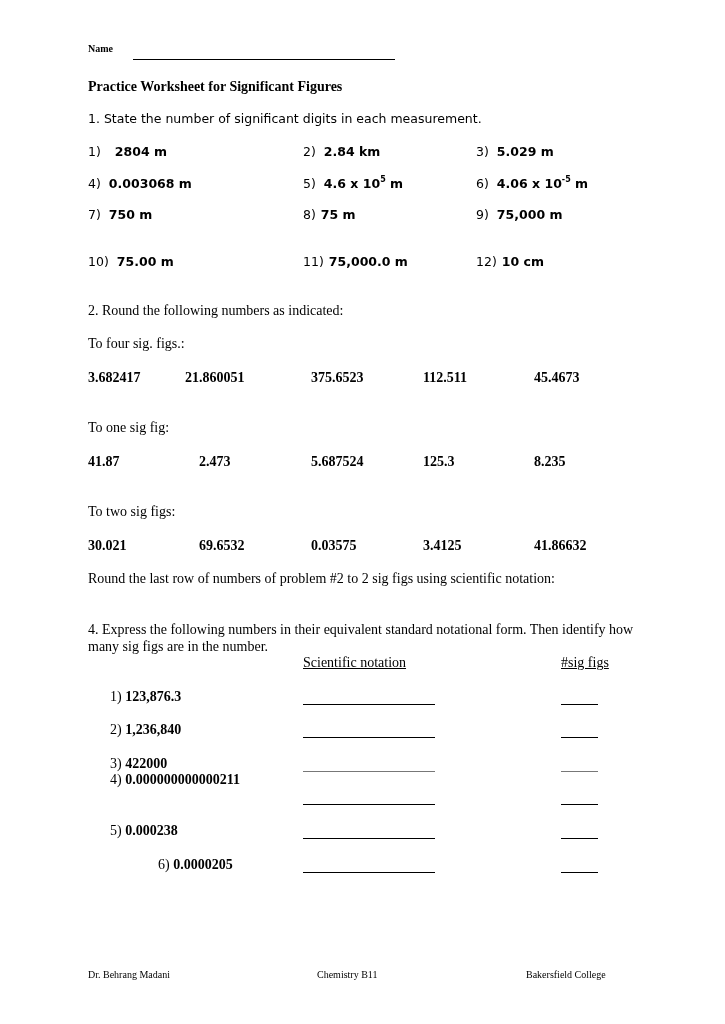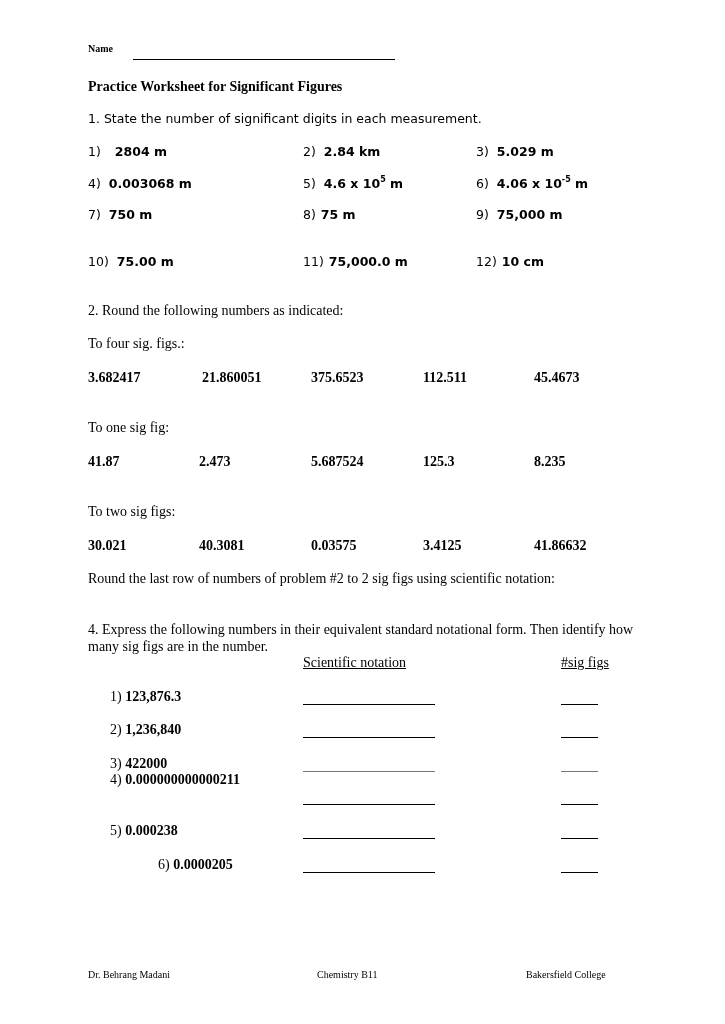--- a/index.html
+++ b/index.html
@@ -74,35 +74,35 @@
   <span class="num">11)</span><span class="val" style="margin-left:5px">75,000.0 m</span>
 </div>
 <div class="abs sans meas" style="left:476px; top:254px;">
   <span class="num">12)</span><span class="val" style="margin-left:5px">10 cm</span>
 </div>
 
 <div class="abs serif para" style="left:88px; top:303px;">2. Round the following numbers as indicated:</div>
 
 <div class="abs serif para" style="left:88px; top:336px;">To four sig. figs.:</div>
 <div class="abs serif para bold" style="left:88px; top:370px;">3.682417</div>
-<div class="abs serif para bold" style="left:202px; top:370px;">21.860051</div>
+<div class="abs serif para bold" style="left:185px; top:370px;">21.860051</div>
 <div class="abs serif para bold" style="left:311px; top:370px;">375.6523</div>
 <div class="abs serif para bold" style="left:423px; top:370px;">112.511</div>
 <div class="abs serif para bold" style="left:534px; top:370px;">45.4673</div>
 
 <div class="abs serif para" style="left:88px; top:420px;">To one sig fig:</div>
 <div class="abs serif para bold" style="left:88px; top:454px;">41.87</div>
 <div class="abs serif para bold" style="left:199px; top:454px;">2.473</div>
 <div class="abs serif para bold" style="left:311px; top:454px;">5.687524</div>
 <div class="abs serif para bold" style="left:423px; top:454px;">125.3</div>
 <div class="abs serif para bold" style="left:534px; top:454px;">8.235</div>
 
 <div class="abs serif para" style="left:88px; top:504px;">To two sig figs:</div>
 <div class="abs serif para bold" style="left:88px; top:538px;">30.021</div>
-<div class="abs serif para bold" style="left:199px; top:538px;">40.3081</div>
+<div class="abs serif para bold" style="left:199px; top:538px;">69.6532</div>
 <div class="abs serif para bold" style="left:311px; top:538px;">0.03575</div>
 <div class="abs serif para bold" style="left:423px; top:538px;">3.4125</div>
 <div class="abs serif para bold" style="left:534px; top:538px;">41.86632</div>
 
 <div class="abs serif para" style="left:88px; top:571px;">Round the last row of numbers of problem #2 to 2 sig figs using scientific notation:</div>
 
 <div class="abs serif para" style="left:88px; top:622px;">4. Express the following numbers in their equivalent standard notational form.  Then identify how</div>
 <div class="abs serif para" style="left:88px; top:639px;">many sig figs are in the number.</div>
 <div class="abs serif para underline" style="left:303px; top:655px; width:132px;text-align:right;"><span>Scientific notation</span><span style="display:inline-block; width:100px;"></span></div>
 <div class="abs serif para underline" style="left:561px; top:655px;">#sig figs</div>

